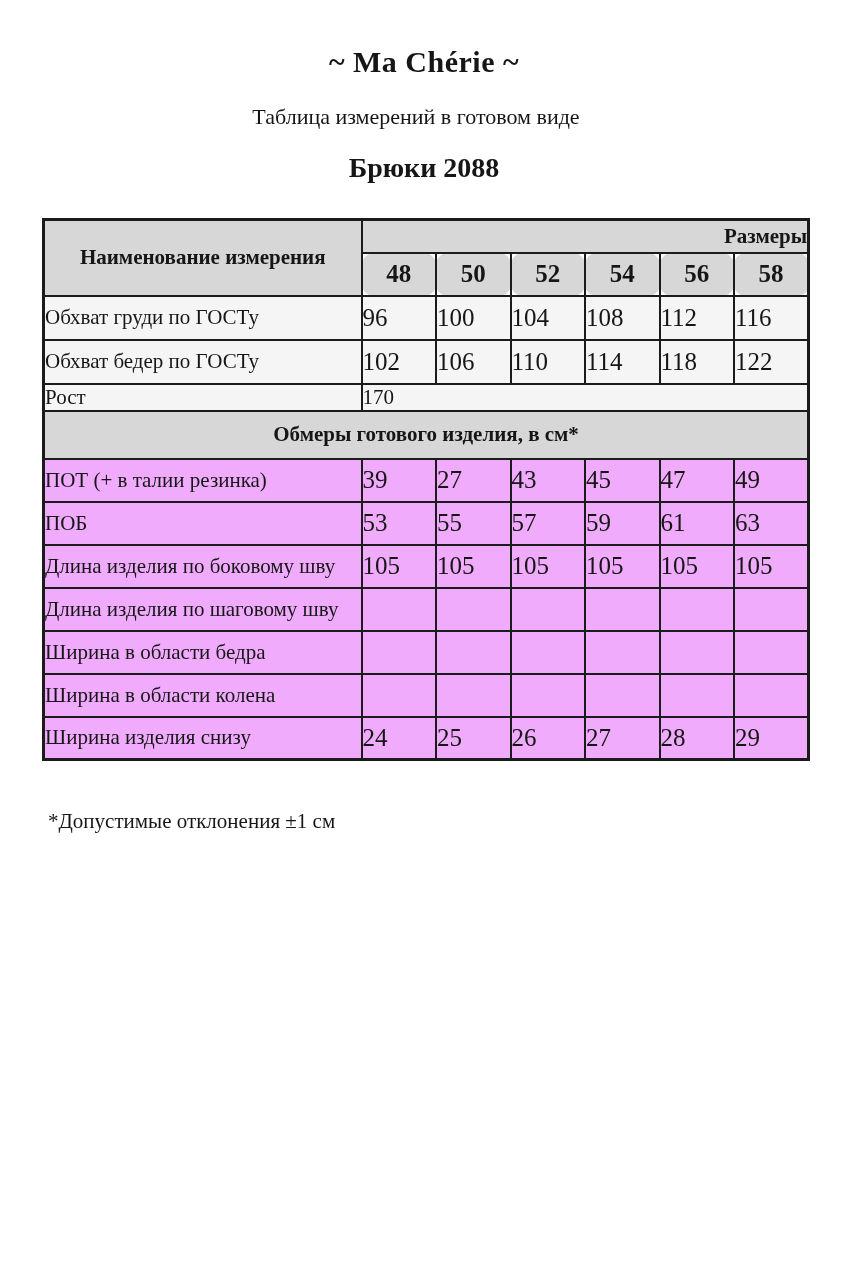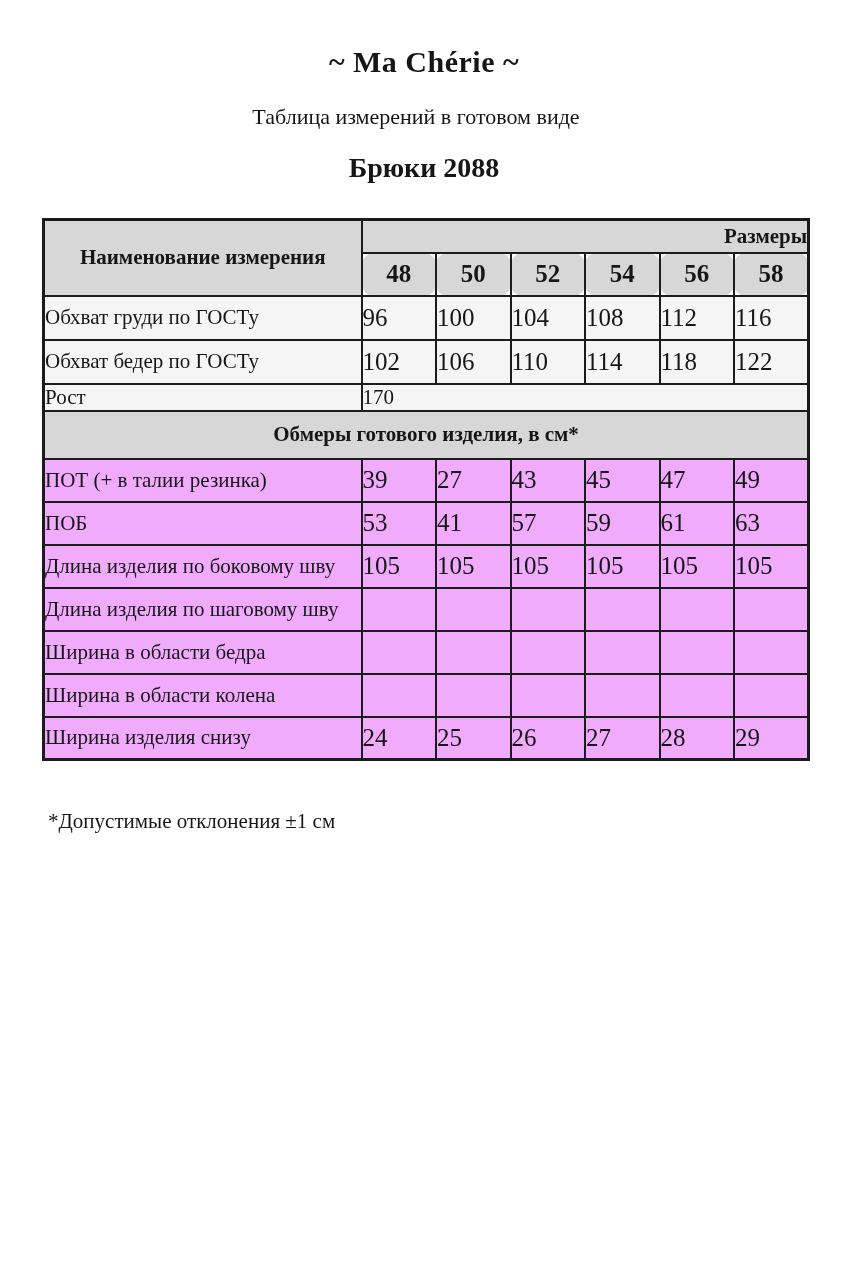--- a/index.html
+++ b/index.html
@@ -175,21 +175,21 @@
     <td class="bg-white value-cell">27</td>
     <td class="bg-white value-cell">43</td>
     <td class="bg-white value-cell">45</td>
     <td class="bg-white value-cell">47</td>
     <td class="bg-white value-cell">49</td>
   </tr>
 
   <tr class="measure-row">
     <td class="bg-white label-cell">ПОБ</td>
     <td class="bg-white value-cell">53</td>
-    <td class="bg-white value-cell">41</td>
+    <td class="bg-white value-cell">55</td>
     <td class="bg-white value-cell">57</td>
     <td class="bg-white value-cell">59</td>
     <td class="bg-white value-cell">61</td>
     <td class="bg-white value-cell">63</td>
   </tr>
 
   <tr class="measure-row">
     <td class="bg-white label-cell">Длина изделия по боковому шву</td>
     <td class="bg-white value-cell">105</td>
     <td class="bg-white value-cell">105</td>

